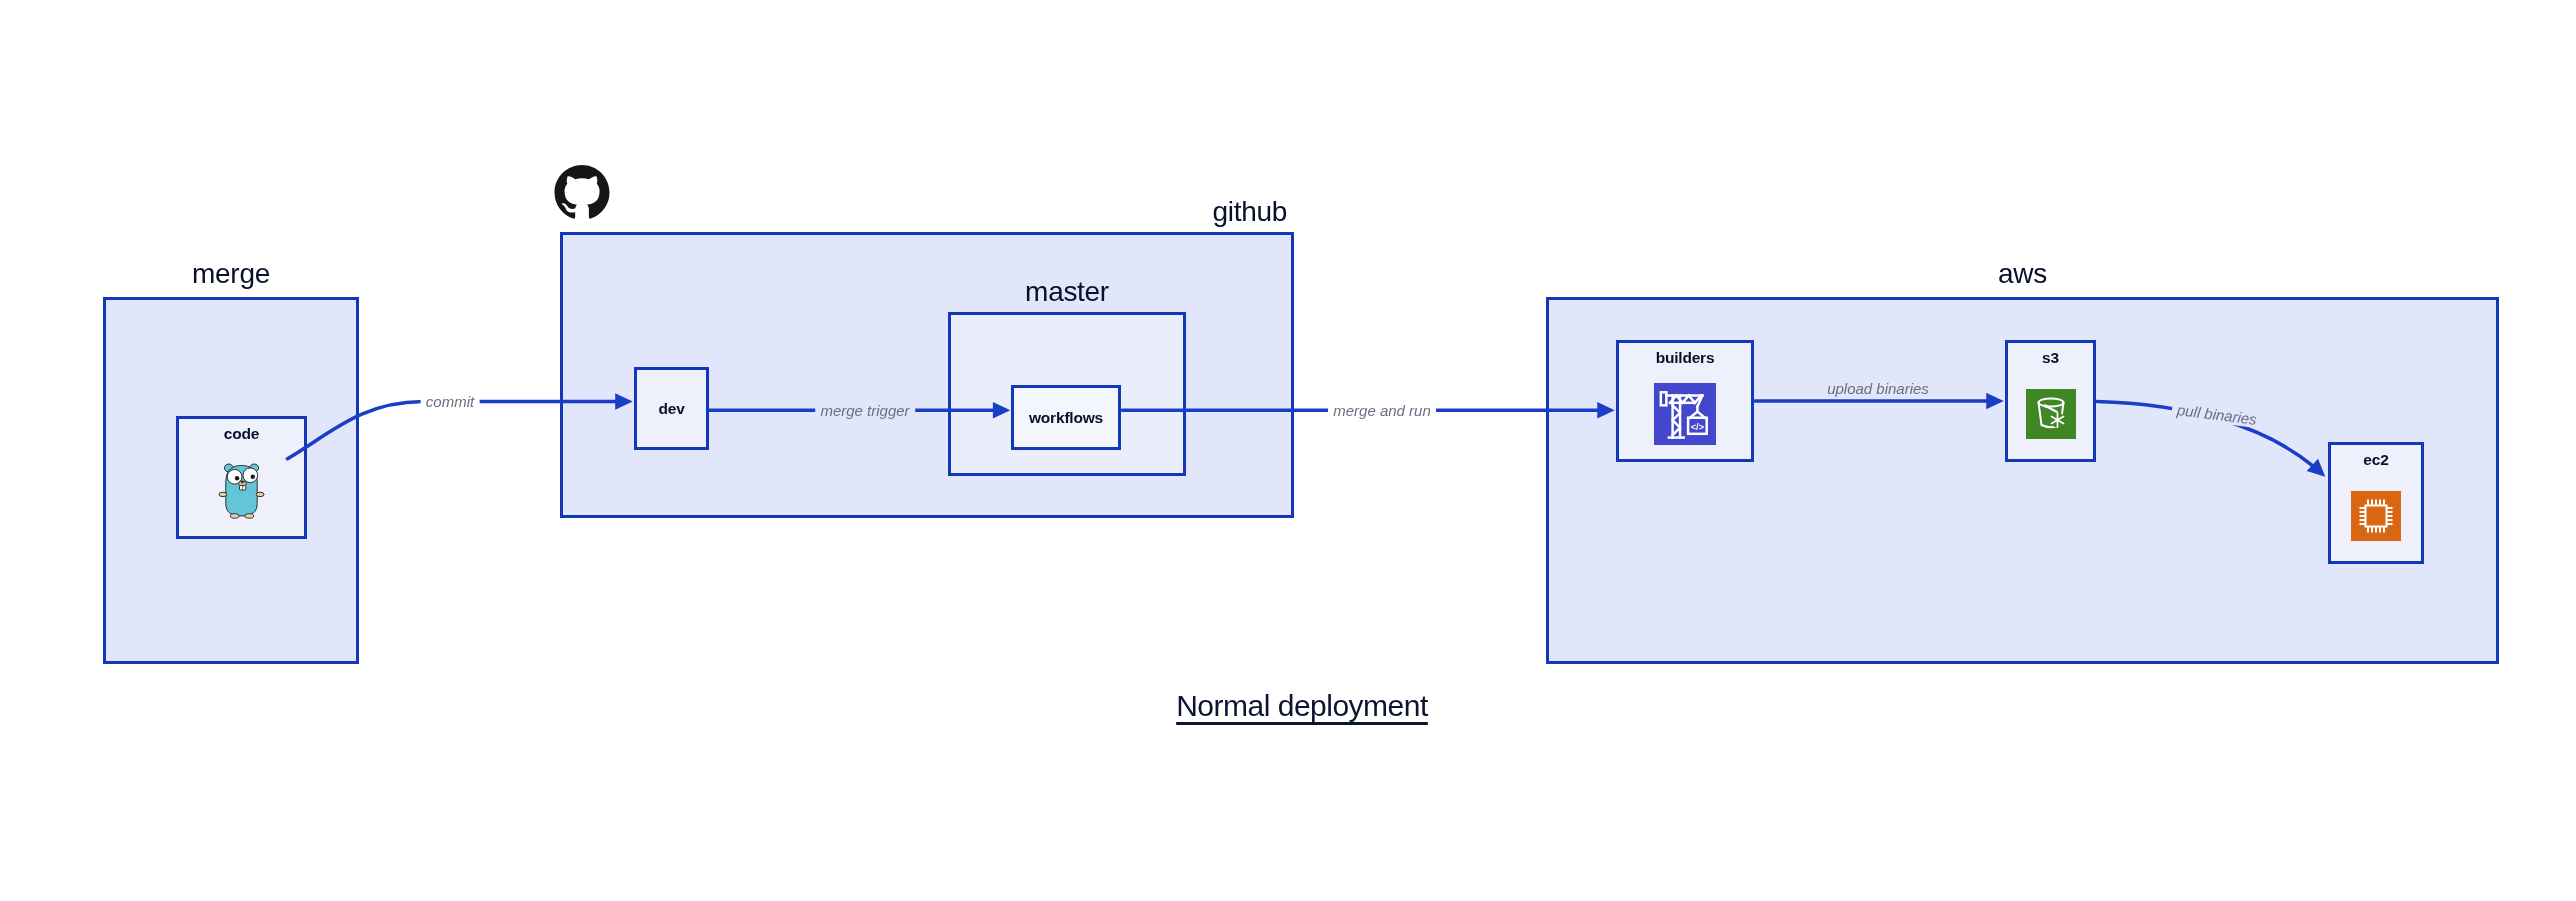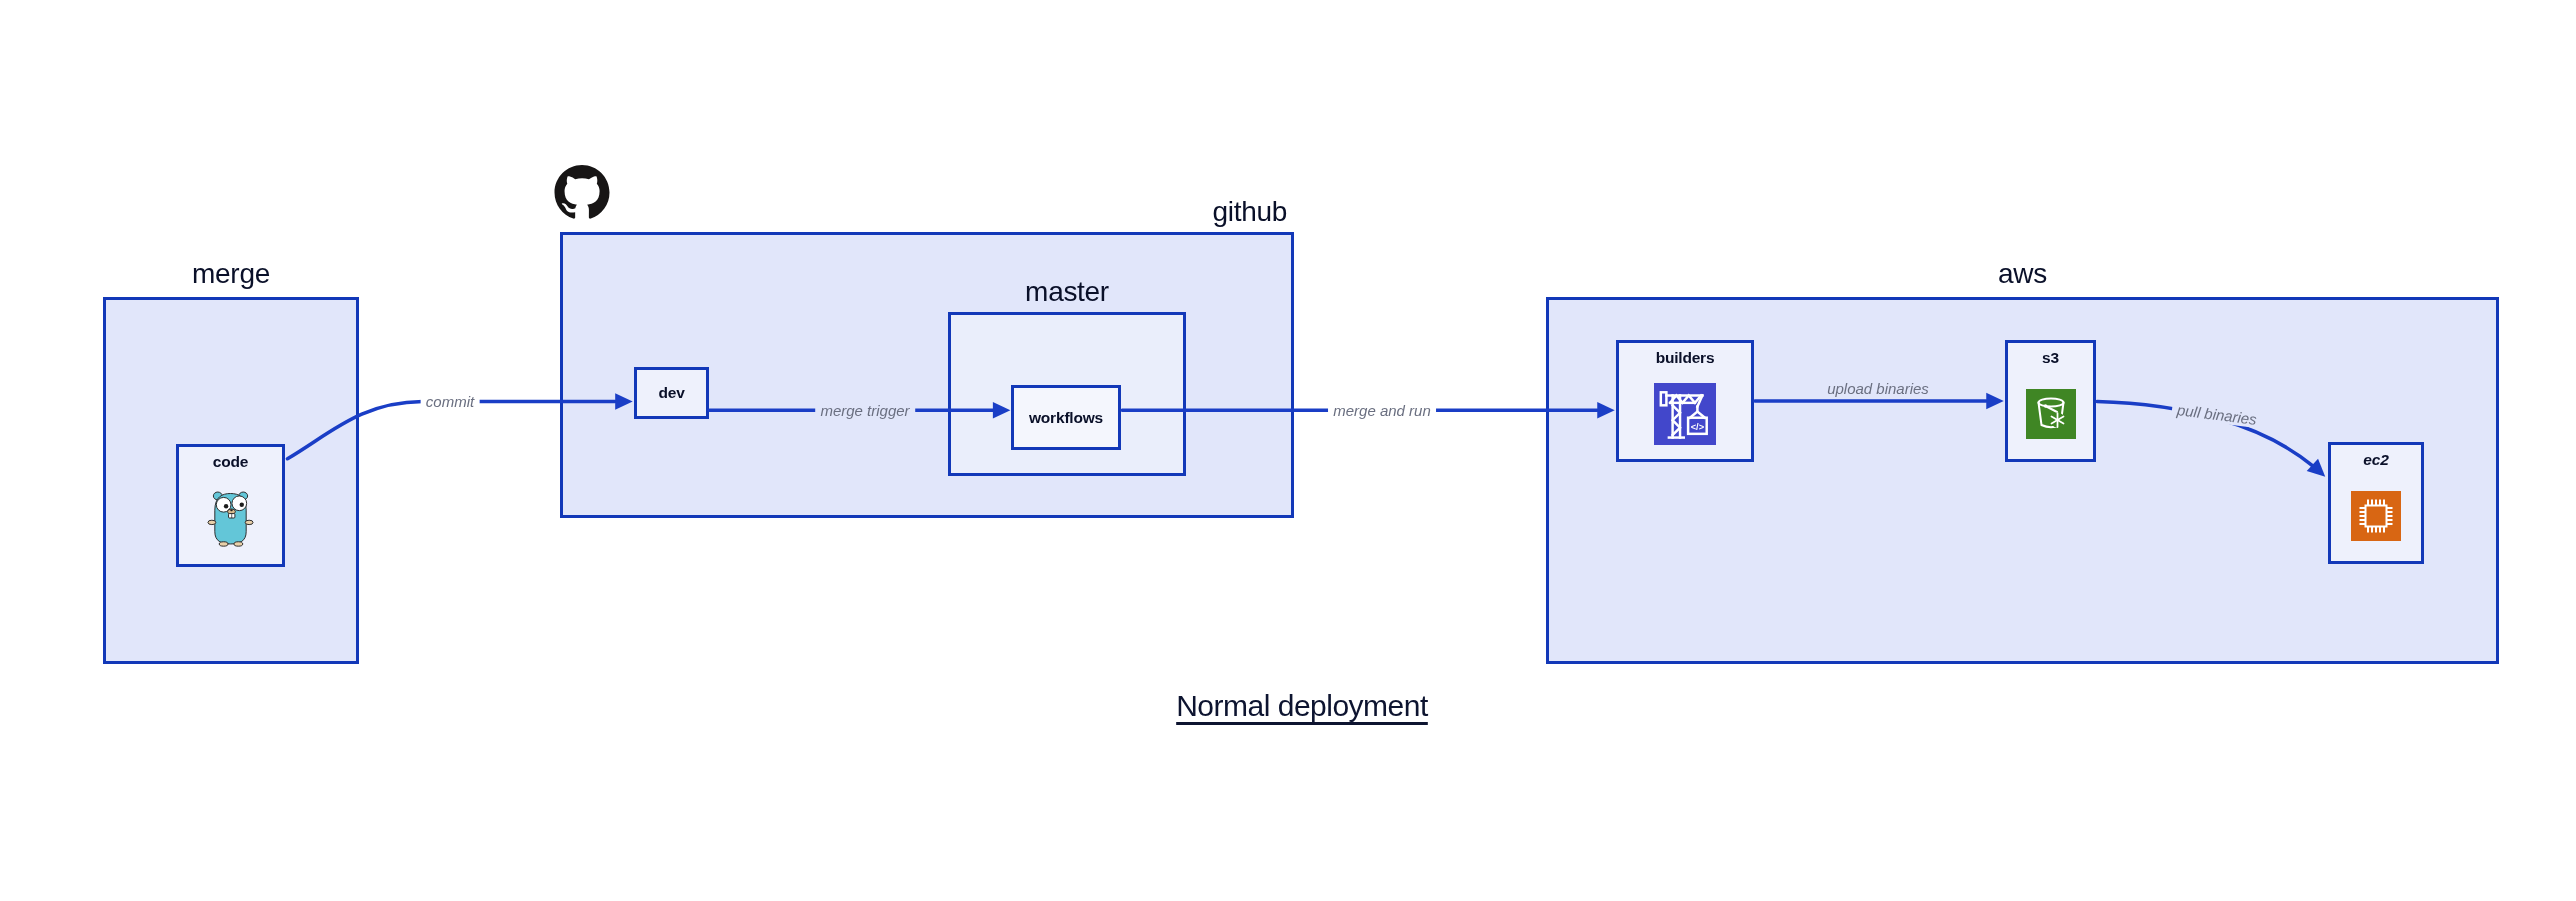--- a/index.html
+++ b/index.html
@@ -125,21 +125,21 @@
   <div class="cluster-label tr" style="left:1108px;top:196px;width:179px;">github</div>
 
   <div class="cluster-label tc" style="left:948px;top:276px;width:238px;">master</div>
 
   <div class="cluster-label tc" style="left:1546px;top:258px;width:953px;">aws</div>
 
   <svg class="gh-logo" style="left:554px;top:165px;" width="56" height="55" viewBox="0 0 24 24">
     <path class="gh-mark" d="M12 0C5.37 0 0 5.37 0 12c0 5.31 3.435 9.795 8.205 11.385.6.105.825-.255.825-.57 0-.285-.015-1.23-.015-2.235-3.015.555-3.795-.735-4.035-1.41-.135-.345-.72-1.41-1.23-1.695-.42-.225-1.02-.78-.015-.795.945-.015 1.62.87 1.845 1.23 1.08 1.815 2.805 1.305 3.495.99.105-.78.42-1.305.765-1.605-2.67-.3-5.46-1.335-5.46-5.925 0-1.305.465-2.385 1.23-3.225-.12-.3-.54-1.53.12-3.18 0 0 1.005-.315 3.3 1.23.96-.27 1.98-.405 3-.405s2.04.135 3 .405c2.295-1.56 3.3-1.23 3.3-1.23.66 1.65.24 2.88.12 3.18.765.84 1.23 1.905 1.23 3.225 0 4.605-2.805 5.625-5.475 5.925.435.375.81 1.095.81 2.22 0 1.605-.015 2.895-.015 3.3 0 .315.225.69.825.57A12.02 12.02 0 0 0 24 12c0-6.63-5.37-12-12-12z"></path>
   </svg>
 
-  <div class="node node--toplabel" style="left:176px;top:444px;width:109px;height:123px;text-align:center;">
+  <div class="node node--toplabel" style="left:176px;top:416px;width:131px;height:123px;text-align:center;">
     <span class="node-label">code</span>
     <div class="icon-wrap">
       <svg width="49" height="58" viewBox="0 0 100 116">
         <ellipse class="gopher-body" cx="24" cy="13" rx="9" ry="8"></ellipse>
         <ellipse class="gopher-body" cx="76" cy="13" rx="9" ry="8"></ellipse>
         <path class="gopher-body" d="M18,42 C18,15 33,8 50,8 C67,8 82,15 82,42 L82,86 C82,105 69,111 50,111 C31,111 18,105 18,86 Z"></path>
         <ellipse class="gopher-skin" cx="12" cy="67" rx="8" ry="4.5"></ellipse>
         <ellipse class="gopher-skin" cx="88" cy="67" rx="8" ry="4.5"></ellipse>
         <ellipse class="gopher-skin" cx="36" cy="111" rx="9" ry="4.5"></ellipse>
         <ellipse class="gopher-skin" cx="66" cy="111" rx="9" ry="4.5"></ellipse>
@@ -148,21 +148,21 @@
         <circle class="gopher-dark" cx="41" cy="34" r="4.5"></circle>
         <circle class="gopher-dark" cx="73" cy="31" r="4.5"></circle>
         <ellipse class="gopher-nose" cx="52" cy="45" rx="8" ry="5.5"></ellipse>
         <ellipse class="gopher-dark" cx="52" cy="42" rx="2.5" ry="2"></ellipse>
         <rect class="gopher-white" x="46" y="49" width="13" height="9" rx="2"></rect>
         <line x1="52.5" y1="49" x2="52.5" y2="58" stroke="#2b2b2b" stroke-width="1.5"></line>
       </svg>
     </div>
   </div>
 
-  <div class="node node--center" style="left:634px;top:367px;width:75px;height:52px;">
+  <div class="node node--center" style="left:634px;top:367px;width:75px;height:83px;">
     <span class="node-label">dev</span>
   </div>
 
   <div class="node node--center node--light" style="left:1011px;top:385px;width:110px;height:65px;">
     <span class="node-label">workflows</span>
   </div>
 
   <div class="node node--toplabel" style="left:1616px;top:340px;width:138px;height:122px;text-align:center;">
     <span class="node-label">builders</span>
     <div class="icon-wrap">
@@ -201,21 +201,21 @@
         <circle class="s3-bg" cx="63" cy="62" r="15"></circle>
         <g class="white-stroke" stroke-width="3.5" stroke-linecap="round">
           <line x1="63" y1="48" x2="63" y2="76"></line>
           <line x1="51" y1="55" x2="75" y2="69"></line>
           <line x1="51" y1="69" x2="75" y2="55"></line>
         </g>
       </svg>
     </div>
   </div>
 
-  <div class="node node--toplabel" style="left:2328px;top:442px;width:96px;height:122px;font-style:italic;">
+  <div class="node node--toplabel" style="left:2328px;top:442px;width:96px;height:122px;">
     <span class="node-label">ec2</span>
     <div class="icon-wrap">
       <svg width="50" height="50" viewBox="0 0 100 100">
         <rect class="ec2-bg" width="100" height="100"></rect>
         <g class="white-stroke" stroke-width="4">
           <rect x="29" y="29" width="42" height="42"></rect>
           <path d="M34,17V29 M42,17V29 M50,17V29 M58,17V29 M66,17V29
                    M34,71V83 M42,71V83 M50,71V83 M58,71V83 M66,71V83
                    M17,34H29 M17,42H29 M17,50H29 M17,58H29 M17,66H29
                    M71,34H83 M71,42H83 M71,50H83 M71,58H83 M71,66H83"></path>

